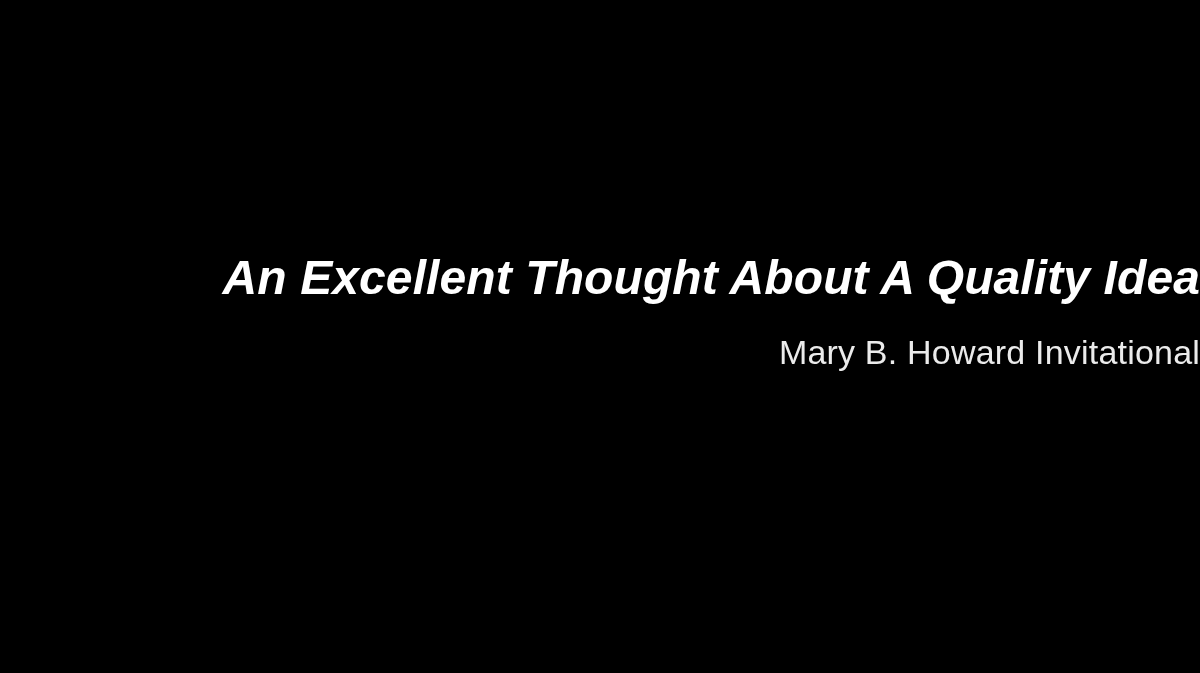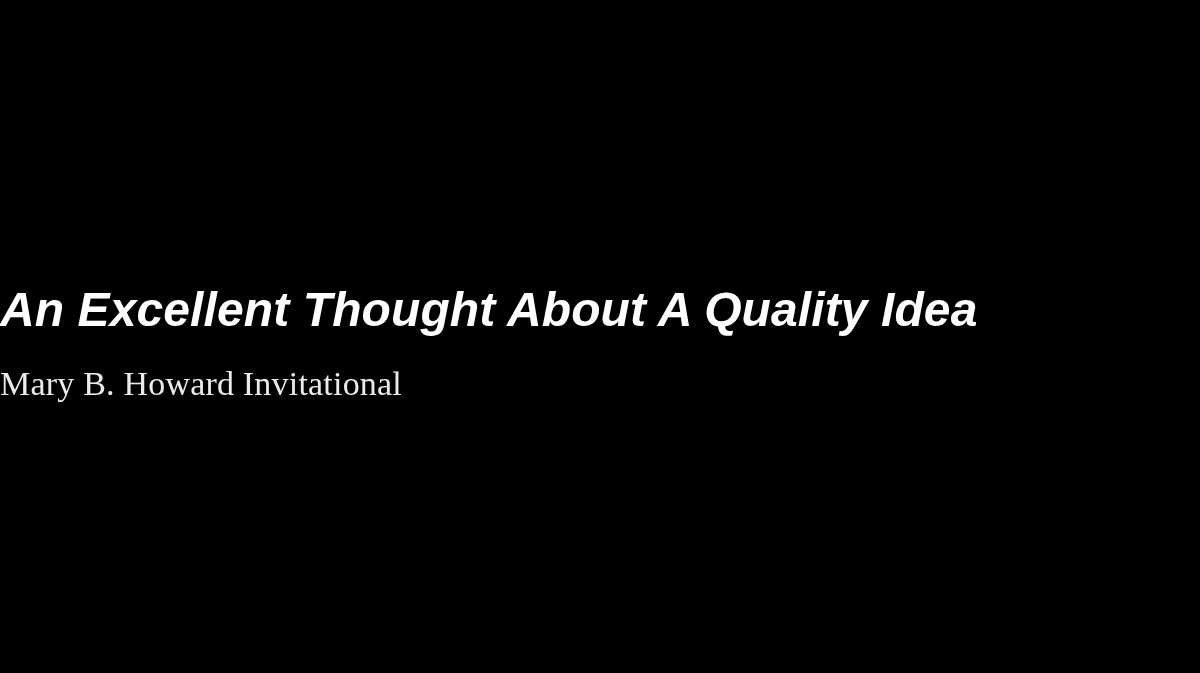--- a/index.html
+++ b/index.html
@@ -22,40 +22,39 @@
     box-sizing: border-box;
     overflow: hidden;
   }
 
   
   .text-block {
     position: absolute;
     left: 0;
     top: 248px;
     width: 1200px;
-    text-align: left;
-    margin-top: 32px;
+    text-align: right;
   }
 
   .card-title {
     margin: 0;
     font-family: "Liberation Sans", sans-serif;
     font-size: 48px;
     font-weight: bold;
     font-style: italic;
     color: #ffffff;
     line-height: 60px;
     letter-spacing: 0.1px;
     white-space: nowrap;
   }
 
   .card-subtitle {
     margin: 0;
     margin-top: 24px;
-    font-family: Liberation Serif, serif;
+    font-family: Liberation Sans, sans-serif;
     font-size: 34px;
     font-weight: normal;
     font-style: normal;
     color: #ebebeb;
     line-height: 40px;
     letter-spacing: 0.2px;
     white-space: nowrap;
   }
 </style>
 </head>

